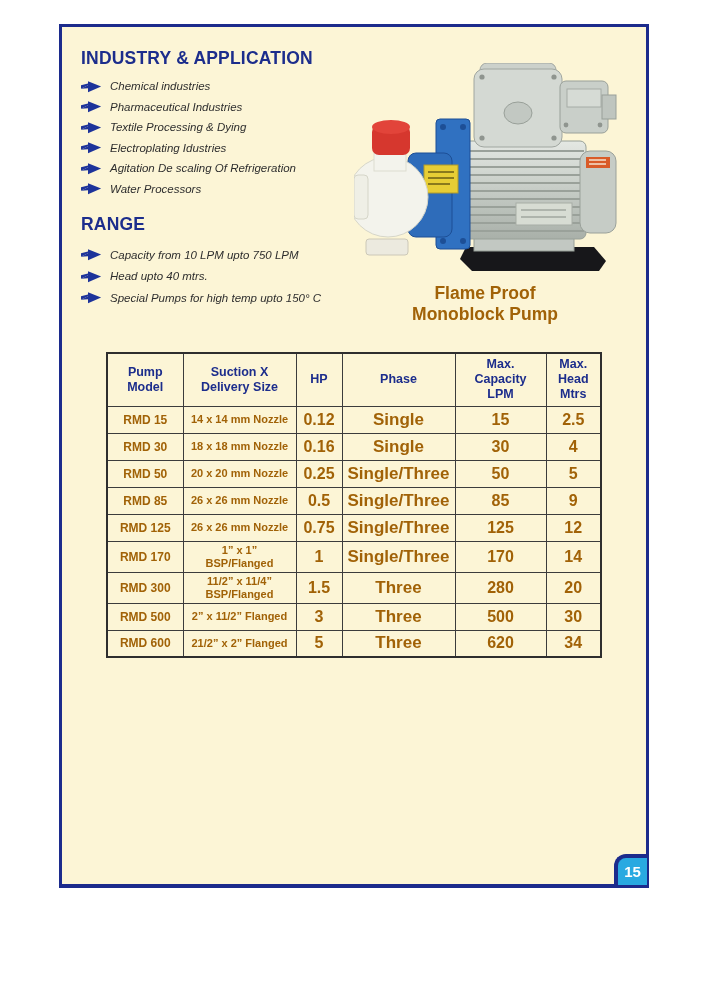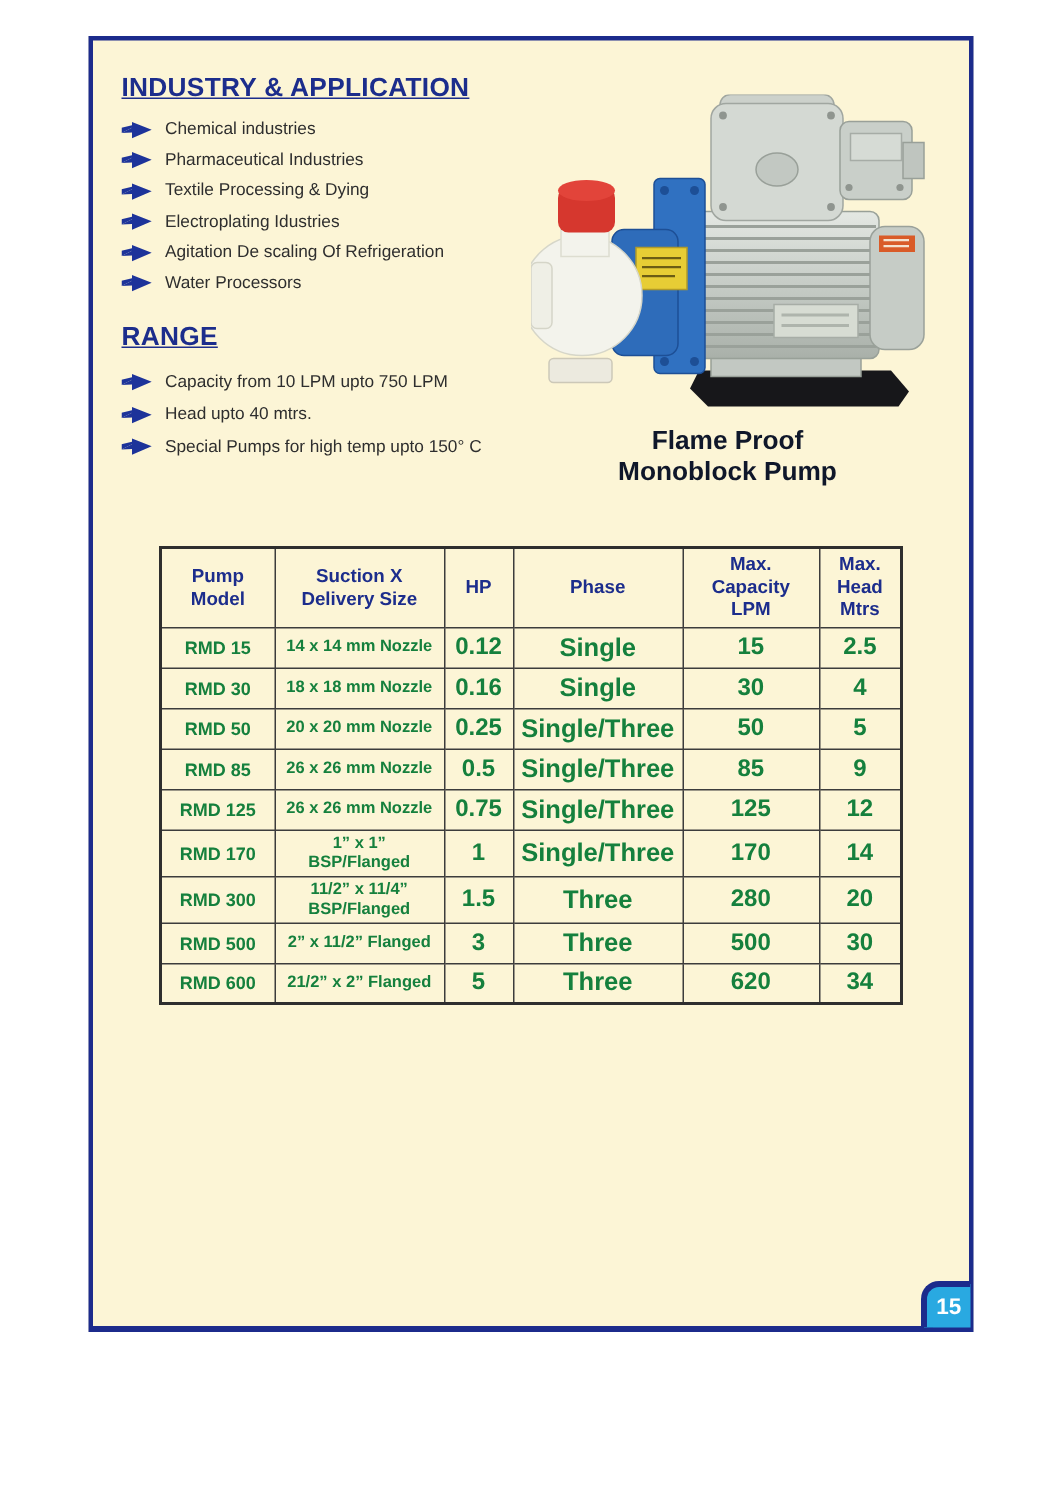--- a/index.html
+++ b/index.html
@@ -2,47 +2,47 @@
 <html><head>
 <meta charset="utf-8">
 <style>
   * { margin:0; padding:0; box-sizing:border-box; }
   html,body { width:706px; height:1000px; background:#ffffff;
     font-family:"Liberation Sans", sans-serif; }
   .sheet { position:absolute; left:59px; top:24px; width:590px; height:864px;
     background:#FCF5D6; border:3px solid #1C2B8C; border-bottom-width:4px; }
 
   .h-main { position:absolute; left:19px; color:#1C2D8C; font-size:17.5px;
-    font-weight:bold; letter-spacing:0.2px;text-decoration:underline; }
+    font-weight:bold; letter-spacing:0.2px; }
   #industry-title { top:21px; }
   #range-title { top:187px; }
 
-  .bullet-list { position:absolute; left:19px; }
+  .bullet-list { position:absolute; left:19px;font-style:italic; }
   #industry-list { top:49px; }
   #range-list { top:217px; }
   .bullet-item { display:flex; align-items:center; height:20.5px; }
   #range-list .bullet-item { height:21.5px; }
   .arrow { width:21px; height:13px; margin-right:8px; flex:0 0 auto; }
   .arrow polygon { fill:#1D339A; }
   .bullet-label { font-size:11.5px; color:#2e2e2e; }
 
   .pump-art { position:absolute; left:292px; top:36px; width:265px; height:212px; }
 
   .caption { position:absolute; left:298px; top:256px; width:250px;
-    text-align:center; color:#0f172a; font-size:17.5px; font-weight:bold;
+    text-align:center; color:#a16207; font-size:17.5px; font-weight:bold;
     line-height:21px; }
 
   table.spec { position:absolute; left:44px; top:325px; width:494px;
     border-collapse:collapse; table-layout:fixed;
-    border:2px solid #2e2e2e;margin-top:12px; }
+    border:2px solid #2e2e2e; }
   table.spec th, table.spec td { border:1px solid #3c3c3c; text-align:center;
     vertical-align:middle; padding:2px 2px; }
   table.spec th { color:#1C2D8C; font-size:12.5px; font-weight:bold;
     line-height:15px; white-space:pre-line; height:53px; }
-  table.spec td { color:#15803d; font-weight:bold; height:27px; }
+  table.spec td { color:#a16207; font-weight:bold; height:27px; }
   td.c0 { font-size:12px; }
   td.c1 { font-size:11px; line-height:13px; white-space:pre-line; }
   td.c2, td.c4, td.c5 { font-size:16px; }
   td.c3 { font-size:17px; }
 
   .page-badge { position:absolute; right:-1px; bottom:-1px; width:33px; height:31px;
     background:#29A9E1; border-top:4px solid #1C2B8C; border-left:4px solid #1C2B8C;
     border-top-left-radius:12px; display:flex; align-items:center;
     justify-content:center; color:#ffffff; font-size:15px; font-weight:bold; }
 </style>

